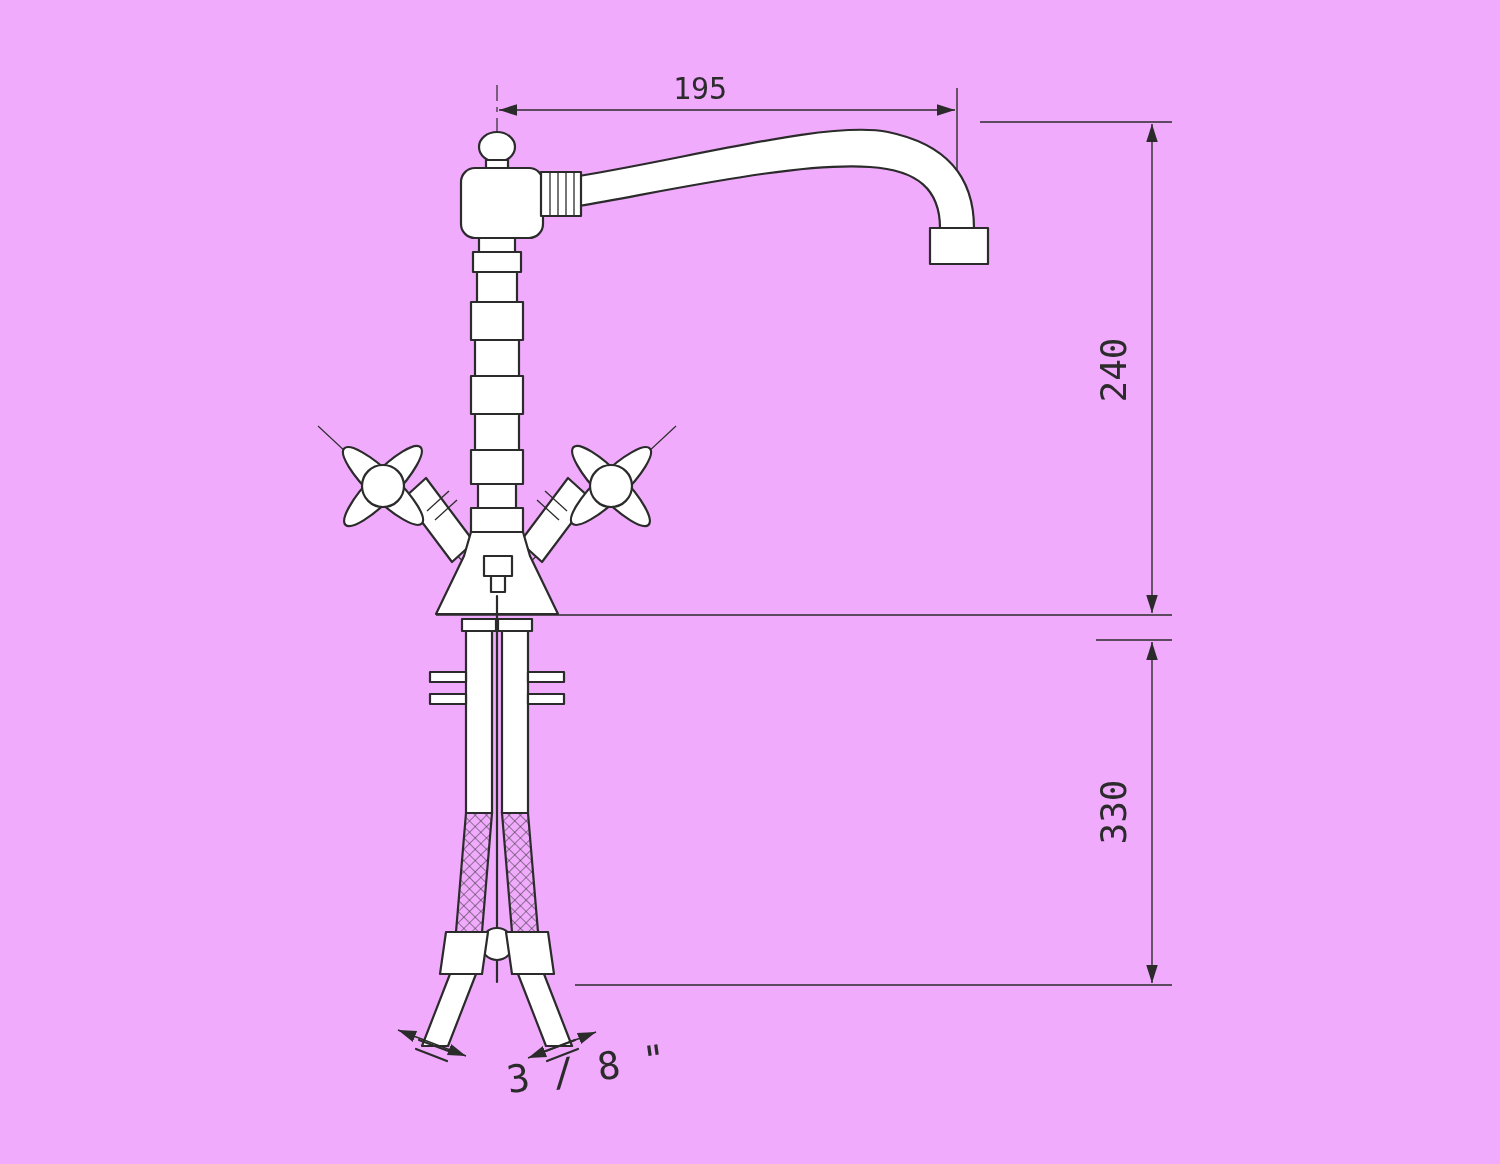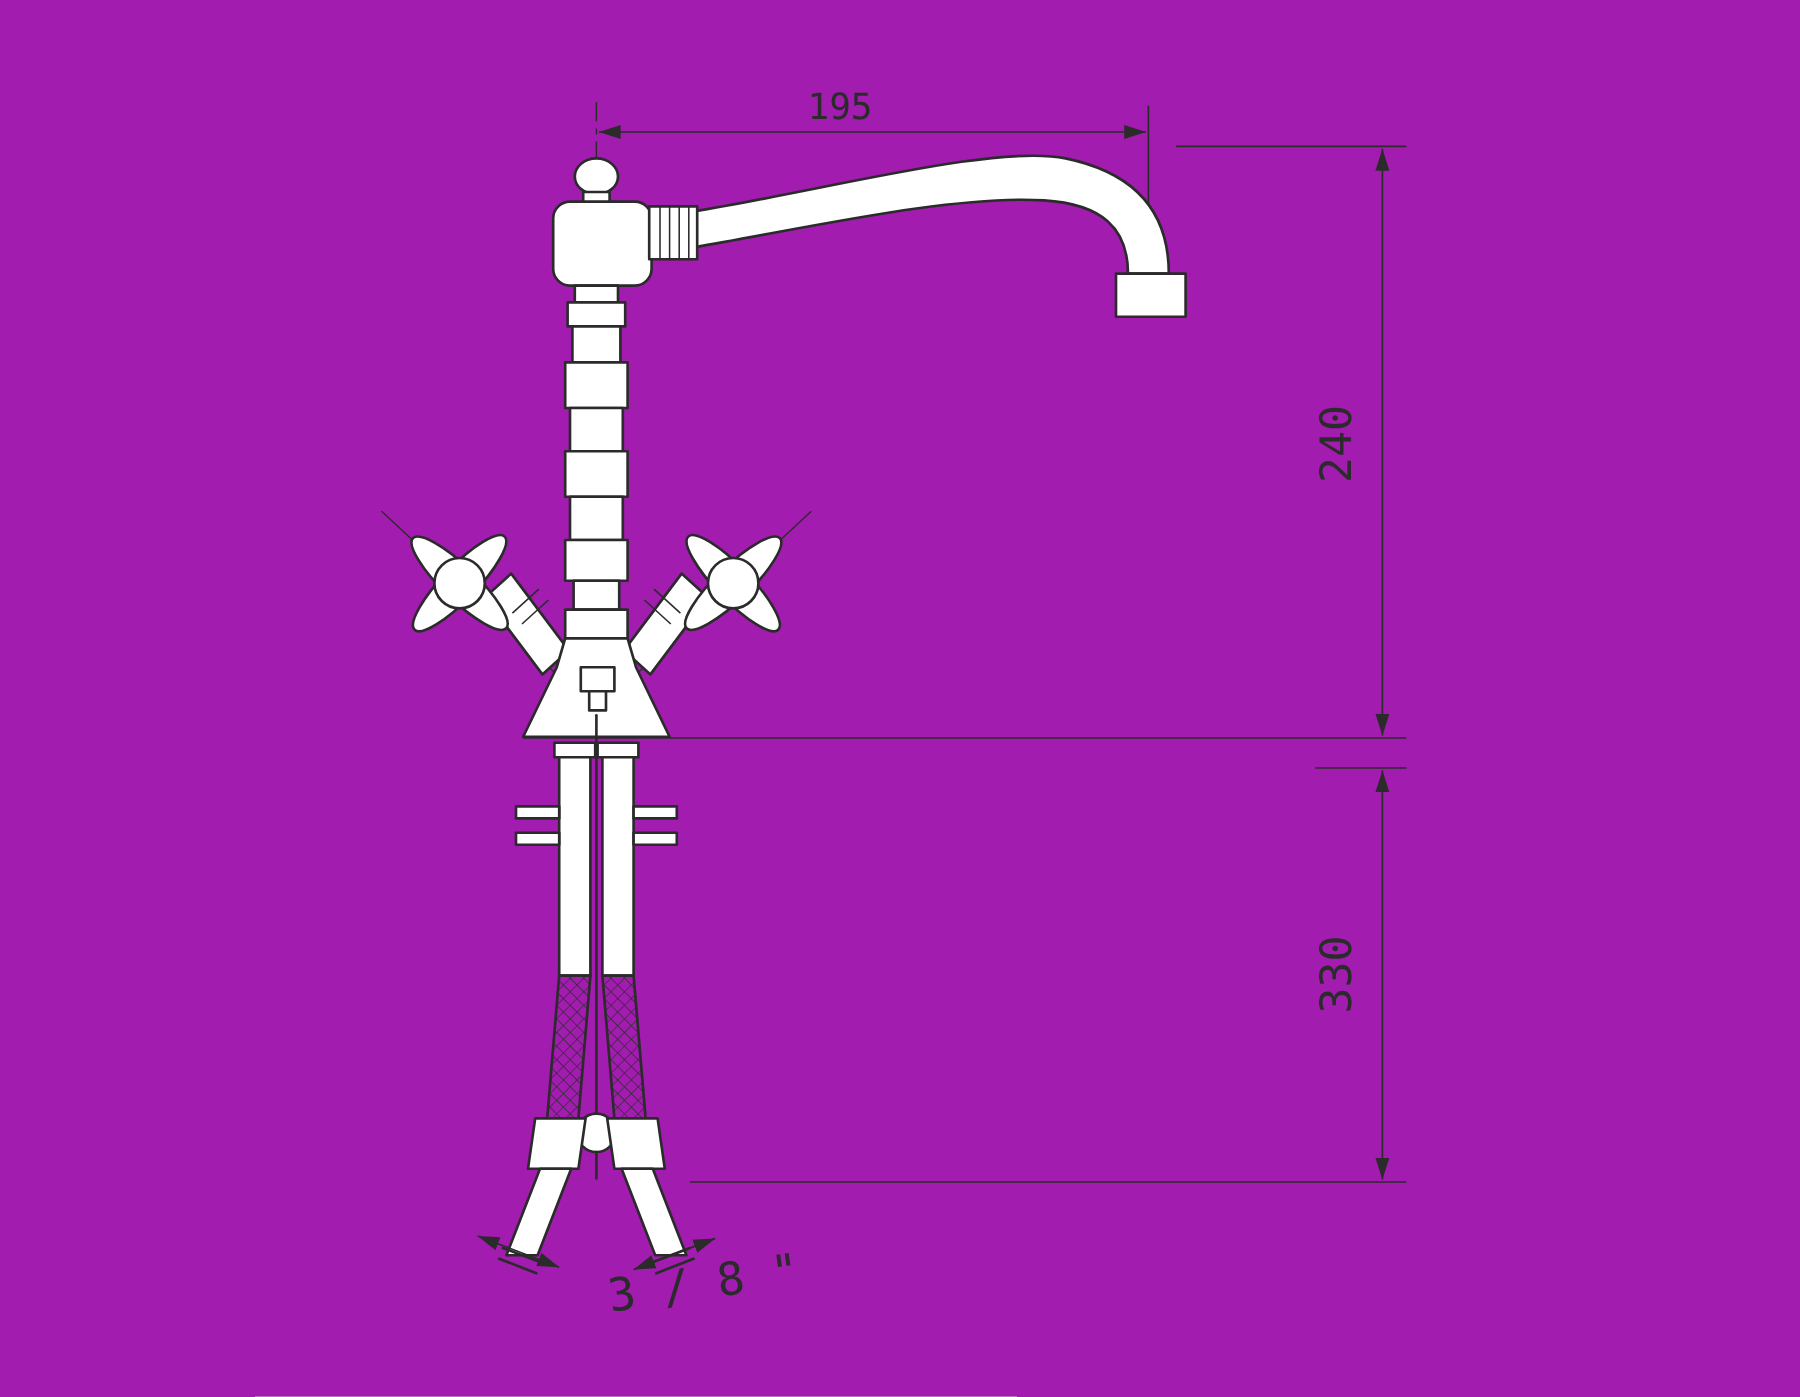--- a/index.html
+++ b/index.html
@@ -1,17 +1,17 @@
 <!DOCTYPE html>
 <html><head>
 <meta charset="utf-8">
 <style>
   html,body{margin:0;padding:0;background:#f2f2f0;}
   .stage{
-    width:1500px;height:1164px;background:#a21caf;
+    width:1500px;height:1164px;background:#f0abfc;
     position:relative;overflow:hidden;
     font-family:"DejaVu Sans","Liberation Sans",sans-serif;
   }
   svg{display:block}
   .outl{fill:#ffffff;stroke:#2b2b2b;stroke-width:2.2;stroke-linejoin:round}
   .ln{fill:none;stroke:#2b2b2b;stroke-width:2.2;stroke-linecap:round;stroke-linejoin:round}
   .thin{fill:none;stroke:#2b2b2b;stroke-width:1.3}
   .dim{fill:none;stroke:#2b2b2b;stroke-width:1.4}
   .cl{fill:none;stroke:#2b2b2b;stroke-width:1.2;stroke-dasharray:16 6 5 6}
   .axis{fill:none;stroke:#2b2b2b;stroke-width:1.1}

